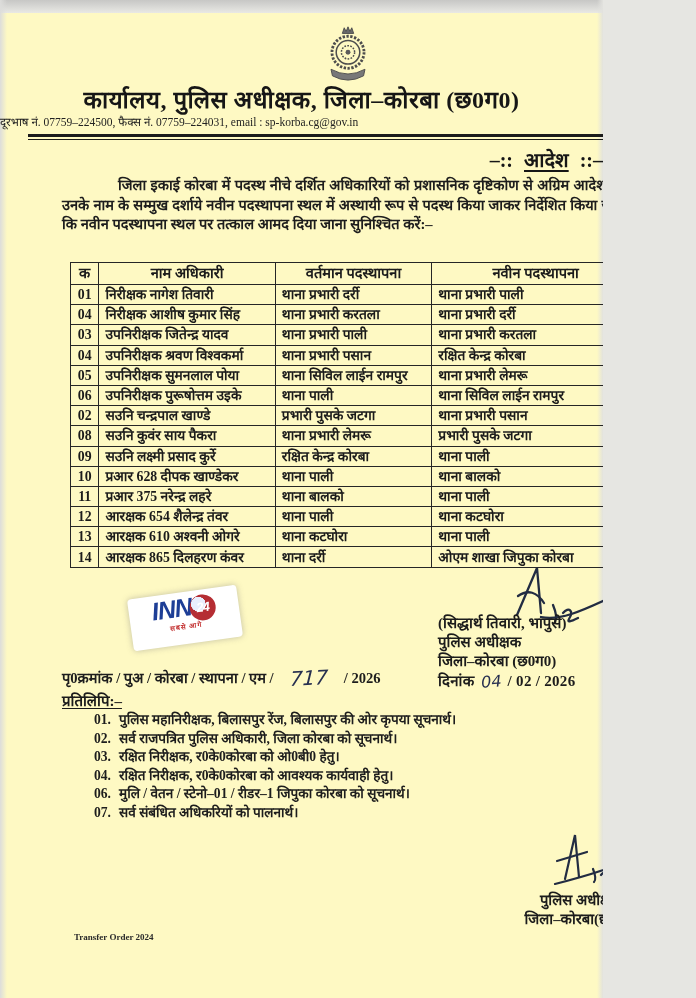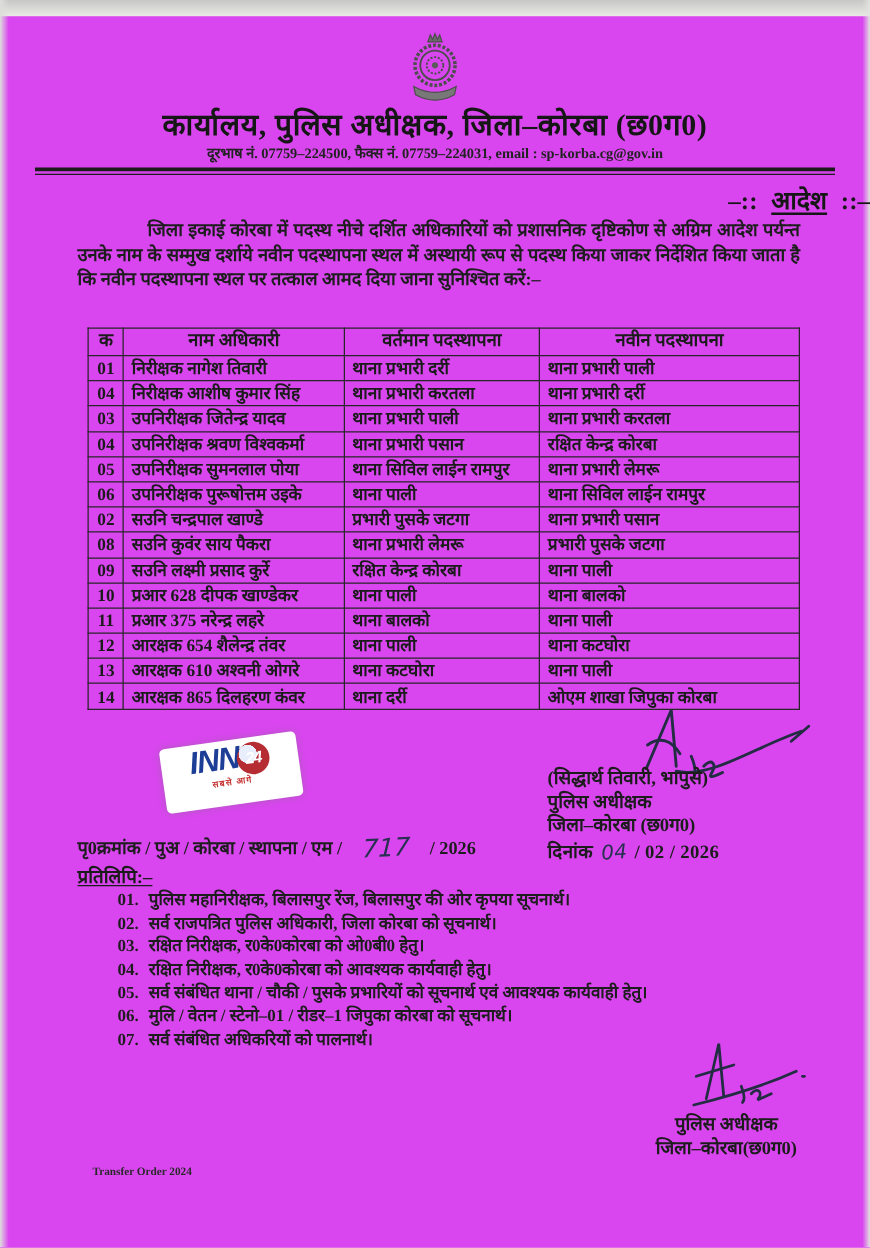--- a/index.html
+++ b/index.html
@@ -1,35 +1,35 @@
 <!DOCTYPE html>
 <html><head>
 <meta charset="utf-8">
 <style>
   * { margin:0; padding:0; box-sizing:border-box; }
   html,body { width:696px; }
   body { font-family:"Liberation Serif","DejaVu Serif",serif; background:#e6e6e2; }
   .page {
-    position:relative; width:696px; height:998px; overflow:hidden;
-    background:#d946ef; color:#1c1c1c;
+    position:relative; width:603px; height:998px; overflow:hidden;
+    background:#fef9c3; color:#1c1c1c;
   }
   .scan-top { position:absolute; left:0; top:0; width:100%; height:13px;
     background:linear-gradient(#c7c7c5,#e9e9e5); }
   .scan-left { position:absolute; left:0; top:0; width:7px; height:100%;
     background:linear-gradient(90deg,#dddddb,rgba(250,250,248,0)); }
   .scan-right { position:absolute; right:0; top:0; width:6px; height:100%;
     background:linear-gradient(270deg,#e2e2de,rgba(250,250,248,0)); }
 
   .emblem { position:absolute; left:318px; top:24px; width:60px; height:66px; }
 
   .office-title { position:absolute; left:0; top:82px; width:100%;
     text-align:center; font-size:24px; font-weight:bold; color:#161616;
     letter-spacing:.5px; }
   .contact-line { position:absolute; left:0; top:114px; width:100%;
-    text-align:center; font-size:11.5px; font-weight:bold; color:#222; }
+    text-align:left; font-size:11.5px; font-weight:normal; color:#222; }
   .header-rule { position:absolute; left:28px; top:134px; width:640px; height:6px;
     border-top:3px solid #1b1b1b; border-bottom:1.3px solid #1b1b1b; }
 
   .order-heading { position:absolute; left:0; top:146px; width:100%;
     text-align:right; font-size:20px; font-weight:bold; color:#161616; }
   .order-heading .u { text-decoration:underline; text-underline-offset:3px; margin:0 6px; }
 
   .intro { position:absolute; left:62px; top:176px; width:578px;
     font-size:14.6px; font-weight:600; line-height:19.6px; text-align:justify;
     text-indent:56px; color:#1d1d1d; }
@@ -252,21 +252,20 @@
   <div class="ref-line">
     <span>पृ0क्रमांक / पुअ / कोरबा / स्थापना / एम /</span><span class="hand hand-num">717</span><span>/ 2026</span>
   </div>
 
   <div class="copies-heading">प्रतिलिपि:–</div>
   <ol class="copies">
       <li><span class="num">01.</span><span>पुलिस महानिरीक्षक, बिलासपुर रेंज, बिलासपुर की ओर कृपया सूचनार्थ।</span></li>
       <li><span class="num">02.</span><span>सर्व राजपत्रित पुलिस अधिकारी, जिला कोरबा को सूचनार्थ।</span></li>
       <li><span class="num">03.</span><span>रक्षित निरीक्षक, र0के0कोरबा को ओ0बी0 हेतु।</span></li>
       <li><span class="num">04.</span><span>रक्षित निरीक्षक, र0के0कोरबा को आवश्यक कार्यवाही हेतु।</span></li>
-      <li><span class="num">05.</span><span>सर्व संबंधित थाना / चौकी / पुसके प्रभारियों को सूचनार्थ एवं आवश्यक कार्यवाही हेतु।</span></li>
       <li><span class="num">06.</span><span>मुलि / वेतन / स्टेनो–01 / रीडर–1 जिपुका कोरबा को सूचनार्थ।</span></li>
       <li><span class="num">07.</span><span>सर्व संबंधित अधिकरियों को पालनार्थ।</span></li>
     </ol>
 
   <div class="sig-bottom">
     <svg viewBox="0 0 104 60" width="104" height="60">
       <g fill="none" stroke="#222c42" stroke-width="2.2" stroke-linecap="round">
         <path d="M22,48 L32,4 L36,46"></path>
         <path d="M14,30 L44,21"></path>
         <path d="M50,38 q4,10 1,13"></path>

